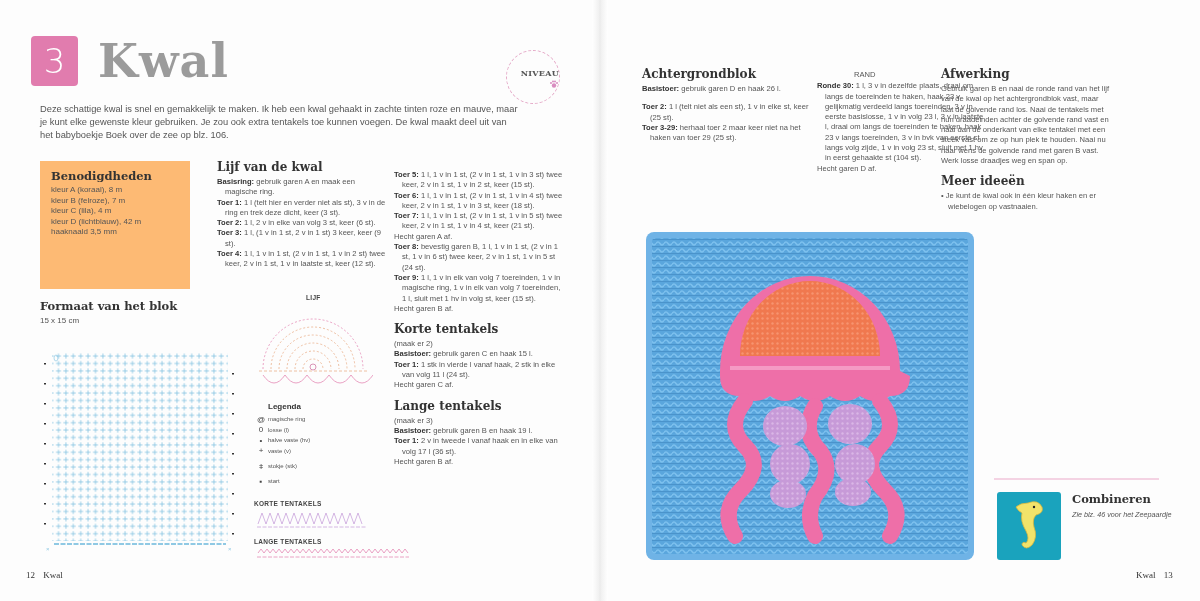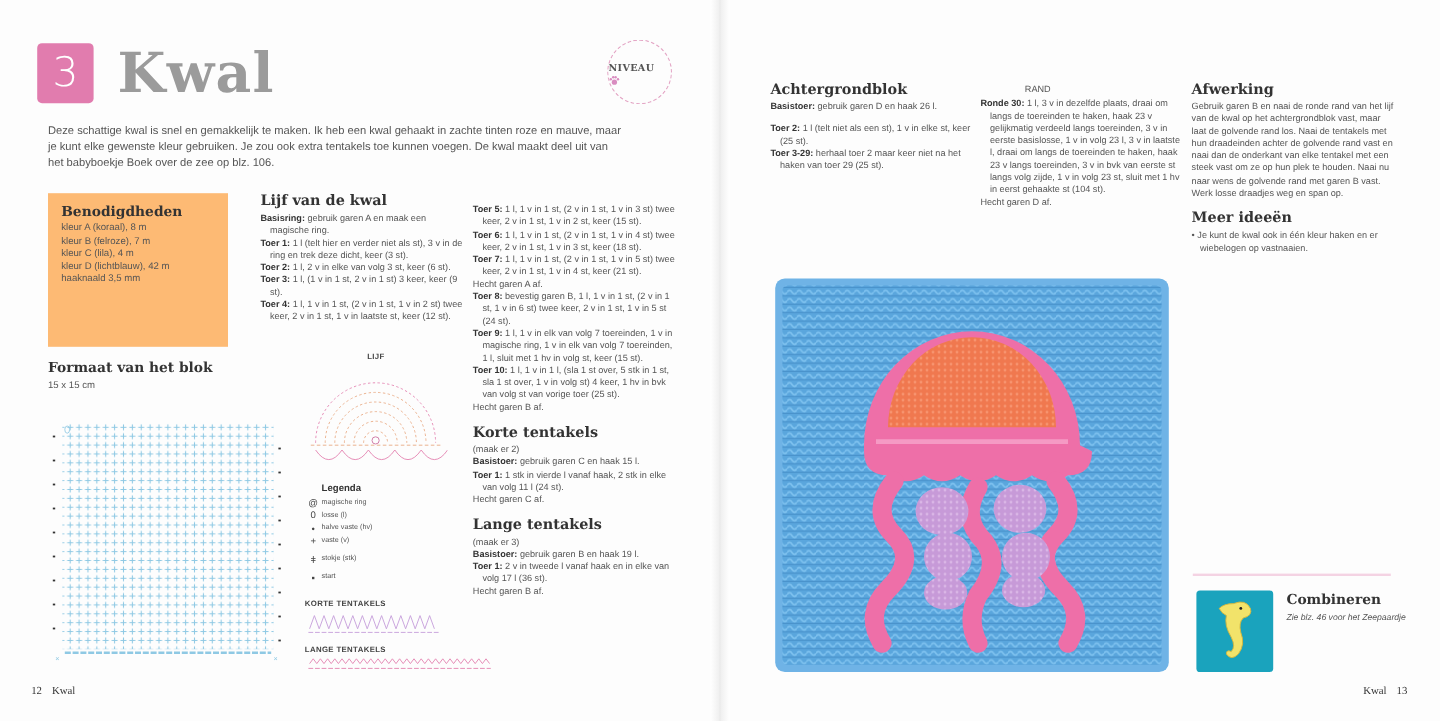--- a/index.html
+++ b/index.html
@@ -8,22 +8,22 @@
     .page { position: absolute; top: 0; height: 601px; background: #fdfdfd; }
     .page-left { left: 0; width: 600px; }
     .page-right { left: 600px; width: 600px; }
     .gutter { position: absolute; left: 592px; top: 0; width: 16px; height: 601px;
       background: linear-gradient(90deg, #fff 0%, #f0f0f0 45%, #e9e9e9 50%, #f0f0f0 55%, #fff 100%); }
 
     .chapter-badge { position: absolute; left: 31px; top: 36px; width: 47px; height: 50px; background: #e17cae;
       border-radius: 4px; color: #fff; font-size: 34px; text-align: center; line-height: 50px; font-family: "DejaVu Sans", sans-serif; font-weight: 300; }
     .chapter-title { position: absolute; left: 98px; top: 34px; font-size: 46px; color: #9b9b9b; font-weight: bold;
       font-family: "DejaVu Serif", serif; letter-spacing: 1px; line-height: 54px; }
-    .niveau { position: absolute; left: 506px; top: 33px; width: 54px; height: 54px; border-radius: 50%;
-      border: 1px dashed #e4a7c6; text-align: left; }
+    .niveau { position: absolute; left: 506px; top: 50px; width: 54px; height: 54px; border-radius: 50%;
+      border: 1px dashed #e4a7c6; text-align: right; }
     .niveau-label { display: block; margin-top: 17px; font-family: "DejaVu Serif", serif; font-size: 8px; font-weight: bold; color: #555; letter-spacing: 0.3px; }
     .niveau-paw { display: block; font-size: 9px; color: #d98cc0; margin-top: 1px; }
 
     .intro { position: absolute; left: 40px; top: 103px; width: 480px; font-size: 9.3px; line-height: 13.2px; color: #555; }
 
     .supplies-box { position: absolute; left: 40px; top: 161px; width: 150px; height: 128px; background: #fdba74; padding: 8px 11px; }
     h3.serif { font-family: "DejaVu Serif", serif; font-weight: bold; color: #333; font-size: 11.5px; line-height: 15px; }
     .supplies-box h3 { margin-bottom: 1px; }
     .plain-list div { font-size: 8px; line-height: 10.5px; color: #555; }
 
@@ -113,21 +113,20 @@
   <div class="step"><b>Toer 4:</b><span> 1 l, 1 v in 1 st, (2 v in 1 st, 1 v in 2 st) twee keer, 2 v in 1 st, 1 v in laatste st, keer (12 st).</span></div>
 </div>
 
 <div class="col" style="left:394px; top:170px; width:172px;">
   <div class="step"><b>Toer 5:</b><span> 1 l, 1 v in 1 st, (2 v in 1 st, 1 v in 3 st) twee keer, 2 v in 1 st, 1 v in 2 st, keer (15 st).</span></div>
   <div class="step"><b>Toer 6:</b><span> 1 l, 1 v in 1 st, (2 v in 1 st, 1 v in 4 st) twee keer, 2 v in 1 st, 1 v in 3 st, keer (18 st).</span></div>
   <div class="step"><b>Toer 7:</b><span> 1 l, 1 v in 1 st, (2 v in 1 st, 1 v in 5 st) twee keer, 2 v in 1 st, 1 v in 4 st, keer (21 st).</span></div>
   <div class="note">Hecht garen A af.</div>
   <div class="step"><b>Toer 8:</b><span> bevestig garen B, 1 l, 1 v in 1 st, (2 v in 1 st, 1 v in 6 st) twee keer, 2 v in 1 st, 1 v in 5 st (24 st).</span></div>
   <div class="step"><b>Toer 9:</b><span> 1 l, 1 v in elk van volg 7 toereinden, 1 v in magische ring, 1 v in elk van volg 7 toereinden, 1 l, sluit met 1 hv in volg st, keer (15 st).</span></div>
-  <div class="step"><b>Toer 10:</b><span> 1 l, 1 v in 1 l, (sla 1 st over, 5 stk in 1 st, sla 1 st over, 1 v in volg st) 4 keer, 1 hv in bvk van volg st van vorige toer (25 st).</span></div>
   <div class="note">Hecht garen B af.</div>
   <div class="gap"></div>
   <h3 class="serif">Korte tentakels</h3>
   <div class="note">(maak er 2)</div>
   <div class="step"><b>Basistoer:</b><span> gebruik garen C en haak 15 l.</span></div>
   <div class="step"><b>Toer 1:</b><span> 1 stk in vierde l vanaf haak, 2 stk in elke van volg 11 l (24 st).</span></div>
   <div class="note">Hecht garen C af.</div>
   <div class="gap"></div>
   <h3 class="serif">Lange tentakels</h3>
   <div class="note">(maak er 3)</div>
@@ -249,21 +248,21 @@
   <div class="step"><b>Toer 2:</b><span> 1 l (telt niet als een st), 1 v in elke st, keer (25 st).</span></div>
   <div class="step"><b>Toer 3-29:</b><span> herhaal toer 2 maar keer niet na het haken van toer 29 (25 st).</span></div>
 </div>
 
 <div class="col" style="left:817px; top:70px; width:170px;">
   <div class="rand-label">RAND</div>
   <div class="step"><b>Ronde 30:</b><span> 1 l, 3 v in dezelfde plaats, draai om langs de toereinden te haken, haak 23 v gelijkmatig verdeeld langs toereinden, 3 v in eerste basislosse, 1 v in volg 23 l, 3 v in laatste l, draai om langs de toereinden te haken, haak 23 v langs toereinden, 3 v in bvk van eerste st langs volg zijde, 1 v in volg 23 st, sluit met 1 hv in eerst gehaakte st (104 st).</span></div>
   <div class="note">Hecht garen D af.</div>
 </div>
 
-<div class="col" style="left:993px; top:67px; width:168px;">
+<div class="col" style="left:941px; top:67px; width:168px;">
   <h3 class="serif">Afwerking</h3>
   <div>Gebruik garen B en naai de ronde rand van het lijf van de kwal op het achtergrondblok vast, maar laat de golvende rand los. Naai de tentakels met hun draadeinden achter de golvende rand vast en naai dan de onderkant van elke tentakel met een steek vast om ze op hun plek te houden. Naai nu naar wens de golvende rand met garen B vast. Werk losse draadjes weg en span op.</div>
   <div class="gap"></div>
   <h3 class="serif">Meer ideeën</h3>
   <div class="bullets">
     <div>• <span>Je kunt de kwal ook in één kleur haken en er wiebelogen op vastnaaien.</span></div>
   </div>
 </div>
 
 <div class="photo">

